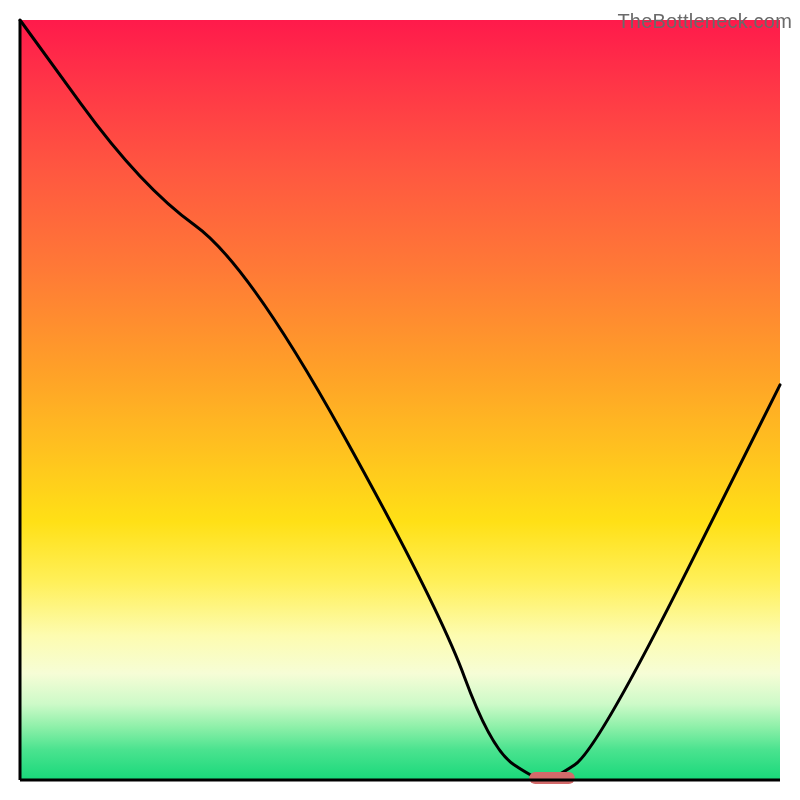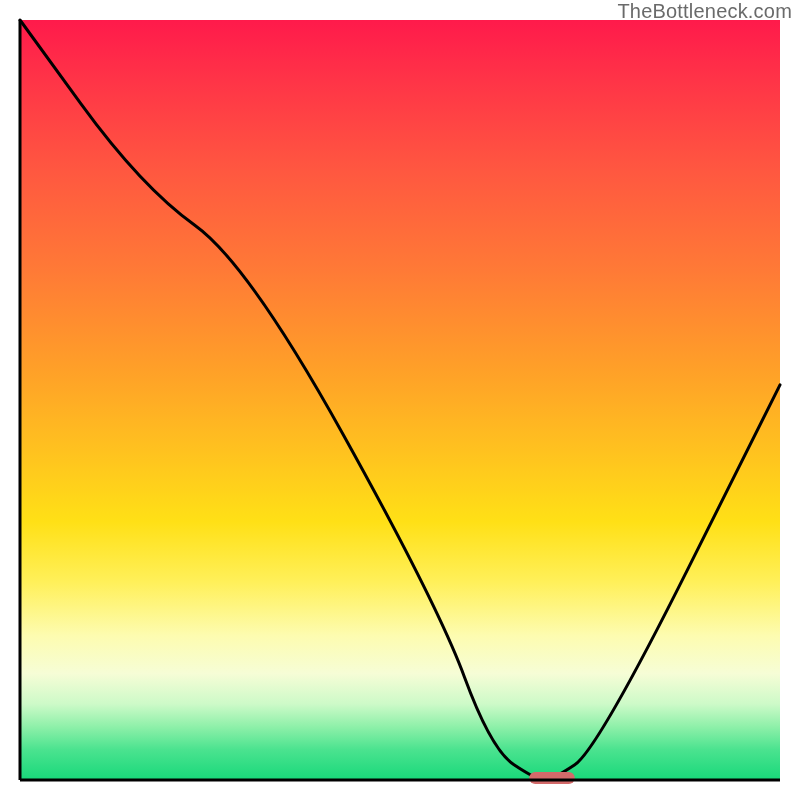--- a/index.html
+++ b/index.html
@@ -39,21 +39,21 @@
       #18d87a 100%
     );
   }
   .axes, .curve-layer, .marker-layer {
     position: absolute;
     left: 0;
     top: 0;
   }
   .watermark {
     position: absolute;
-    top: 0;
+    top: 10px;
     right: 8px;
     color: #6a6a6a;
     font-size: 20px;
     letter-spacing: 0.2px;
     user-select: none;
   }
 </style>
 </head>
 <body>
 

